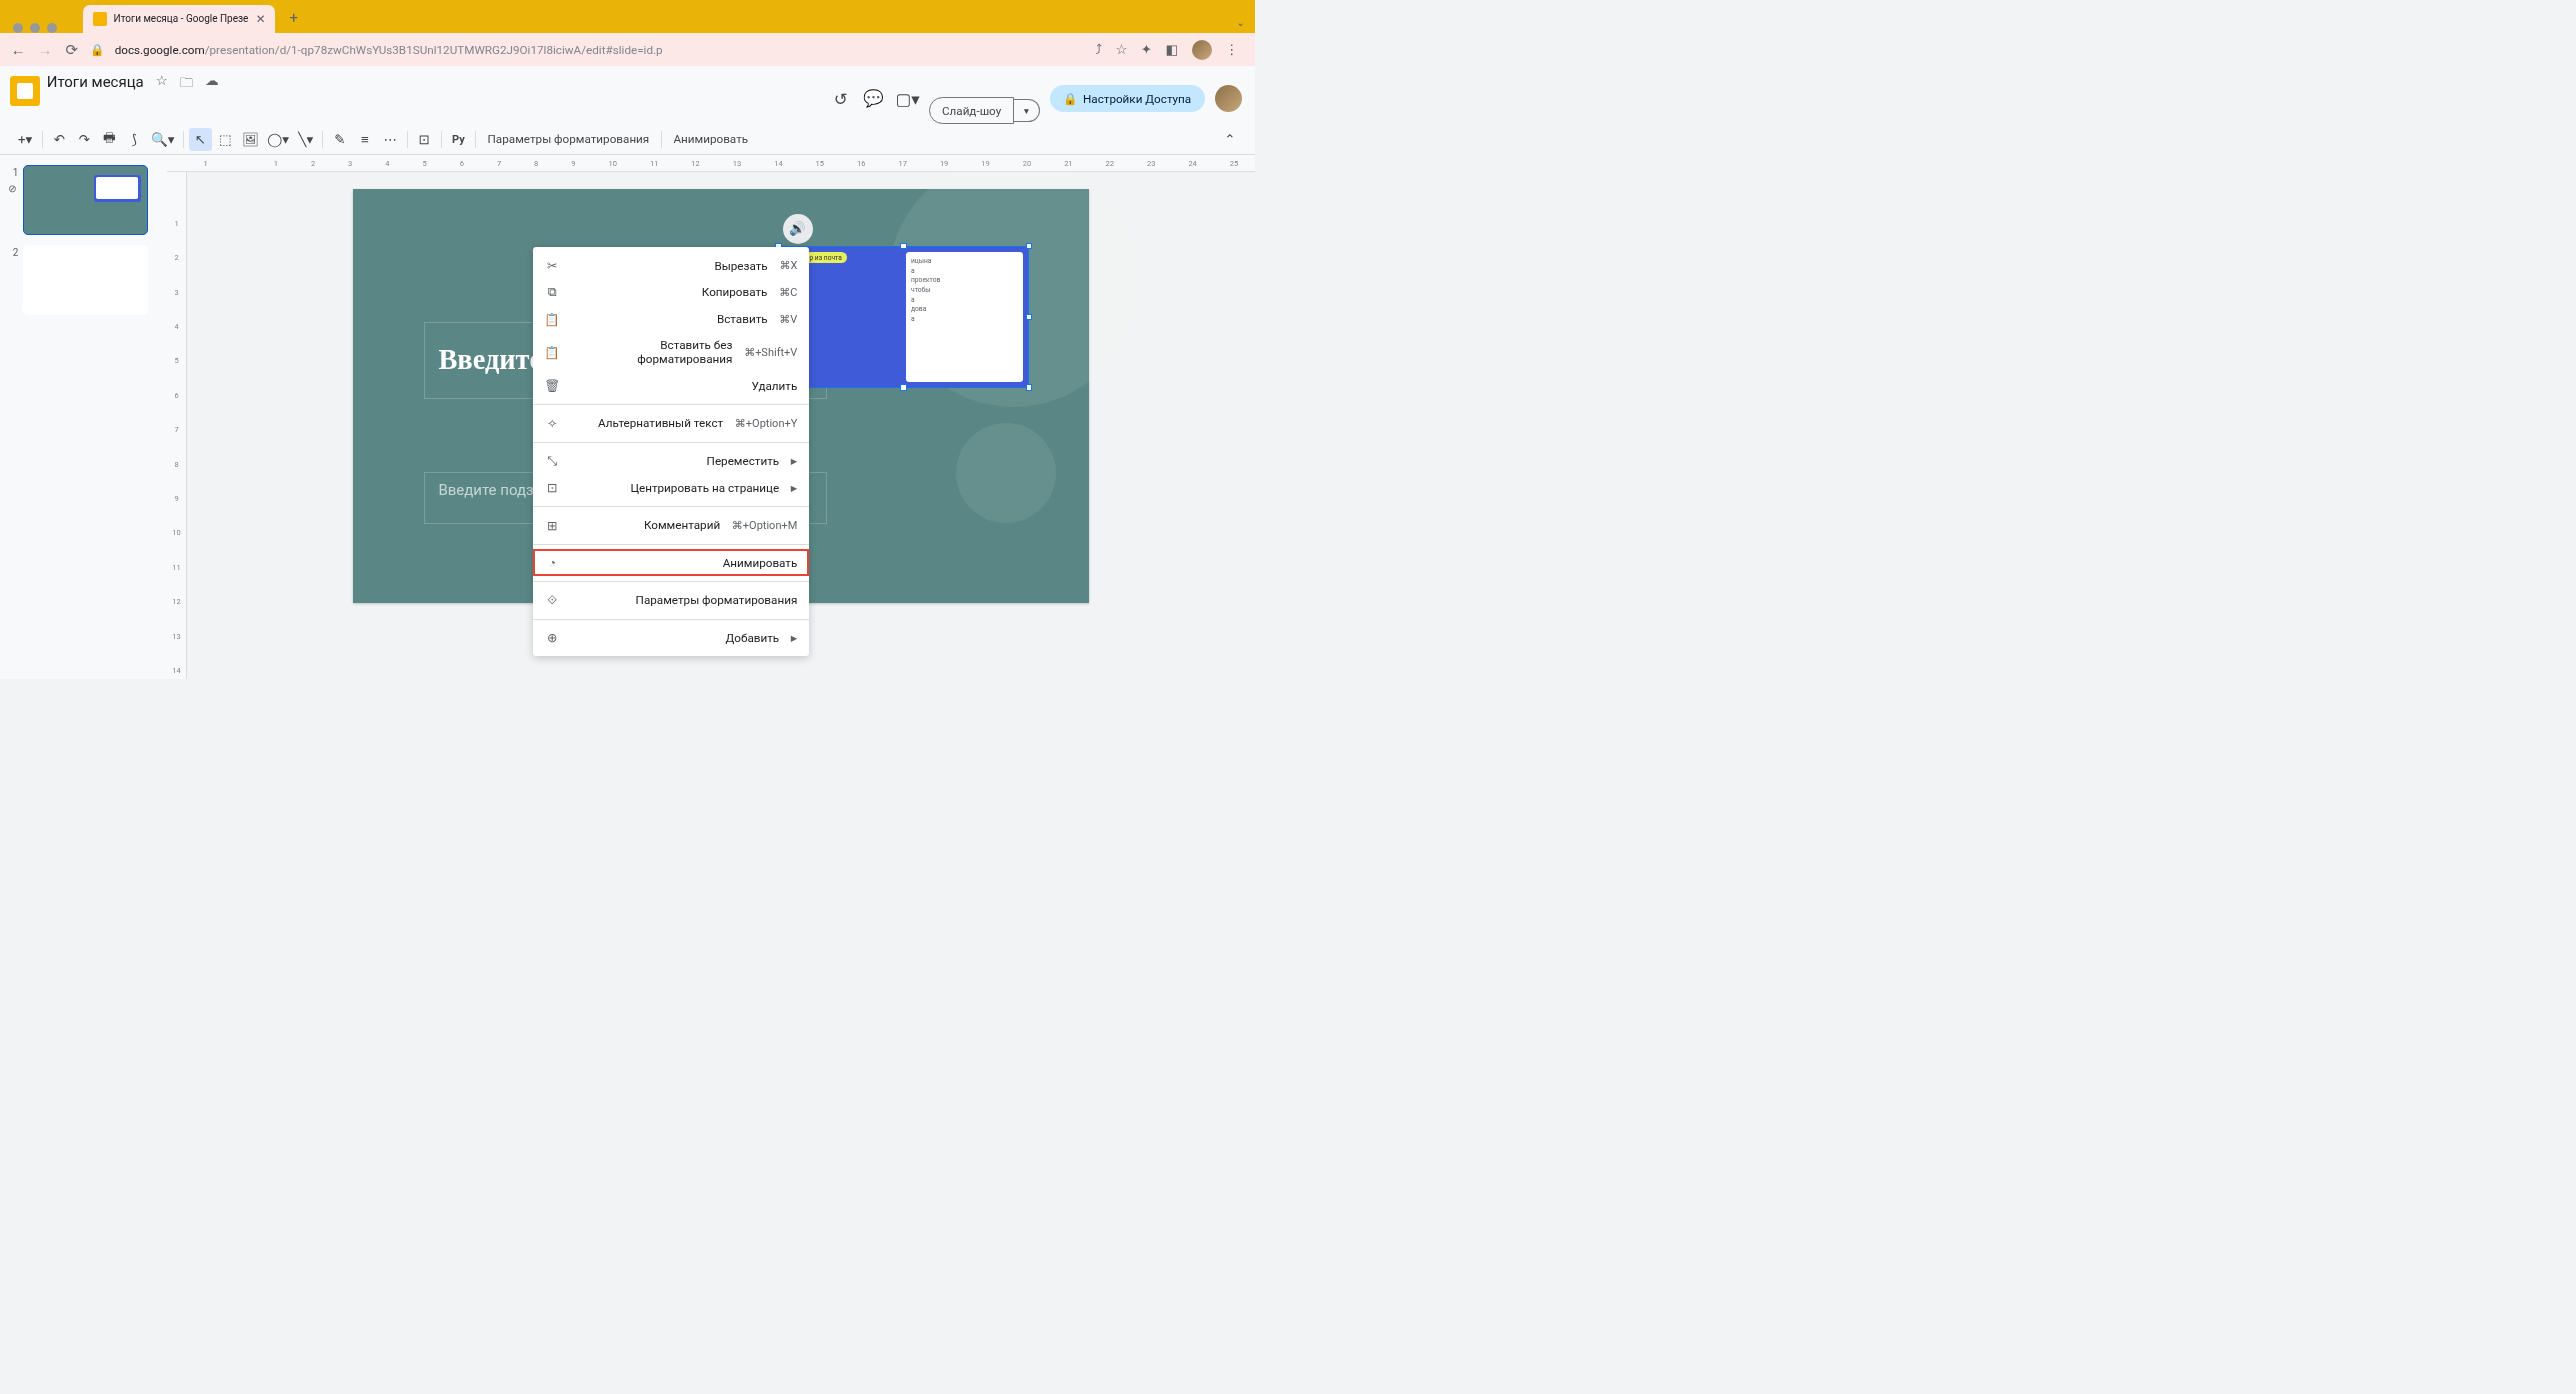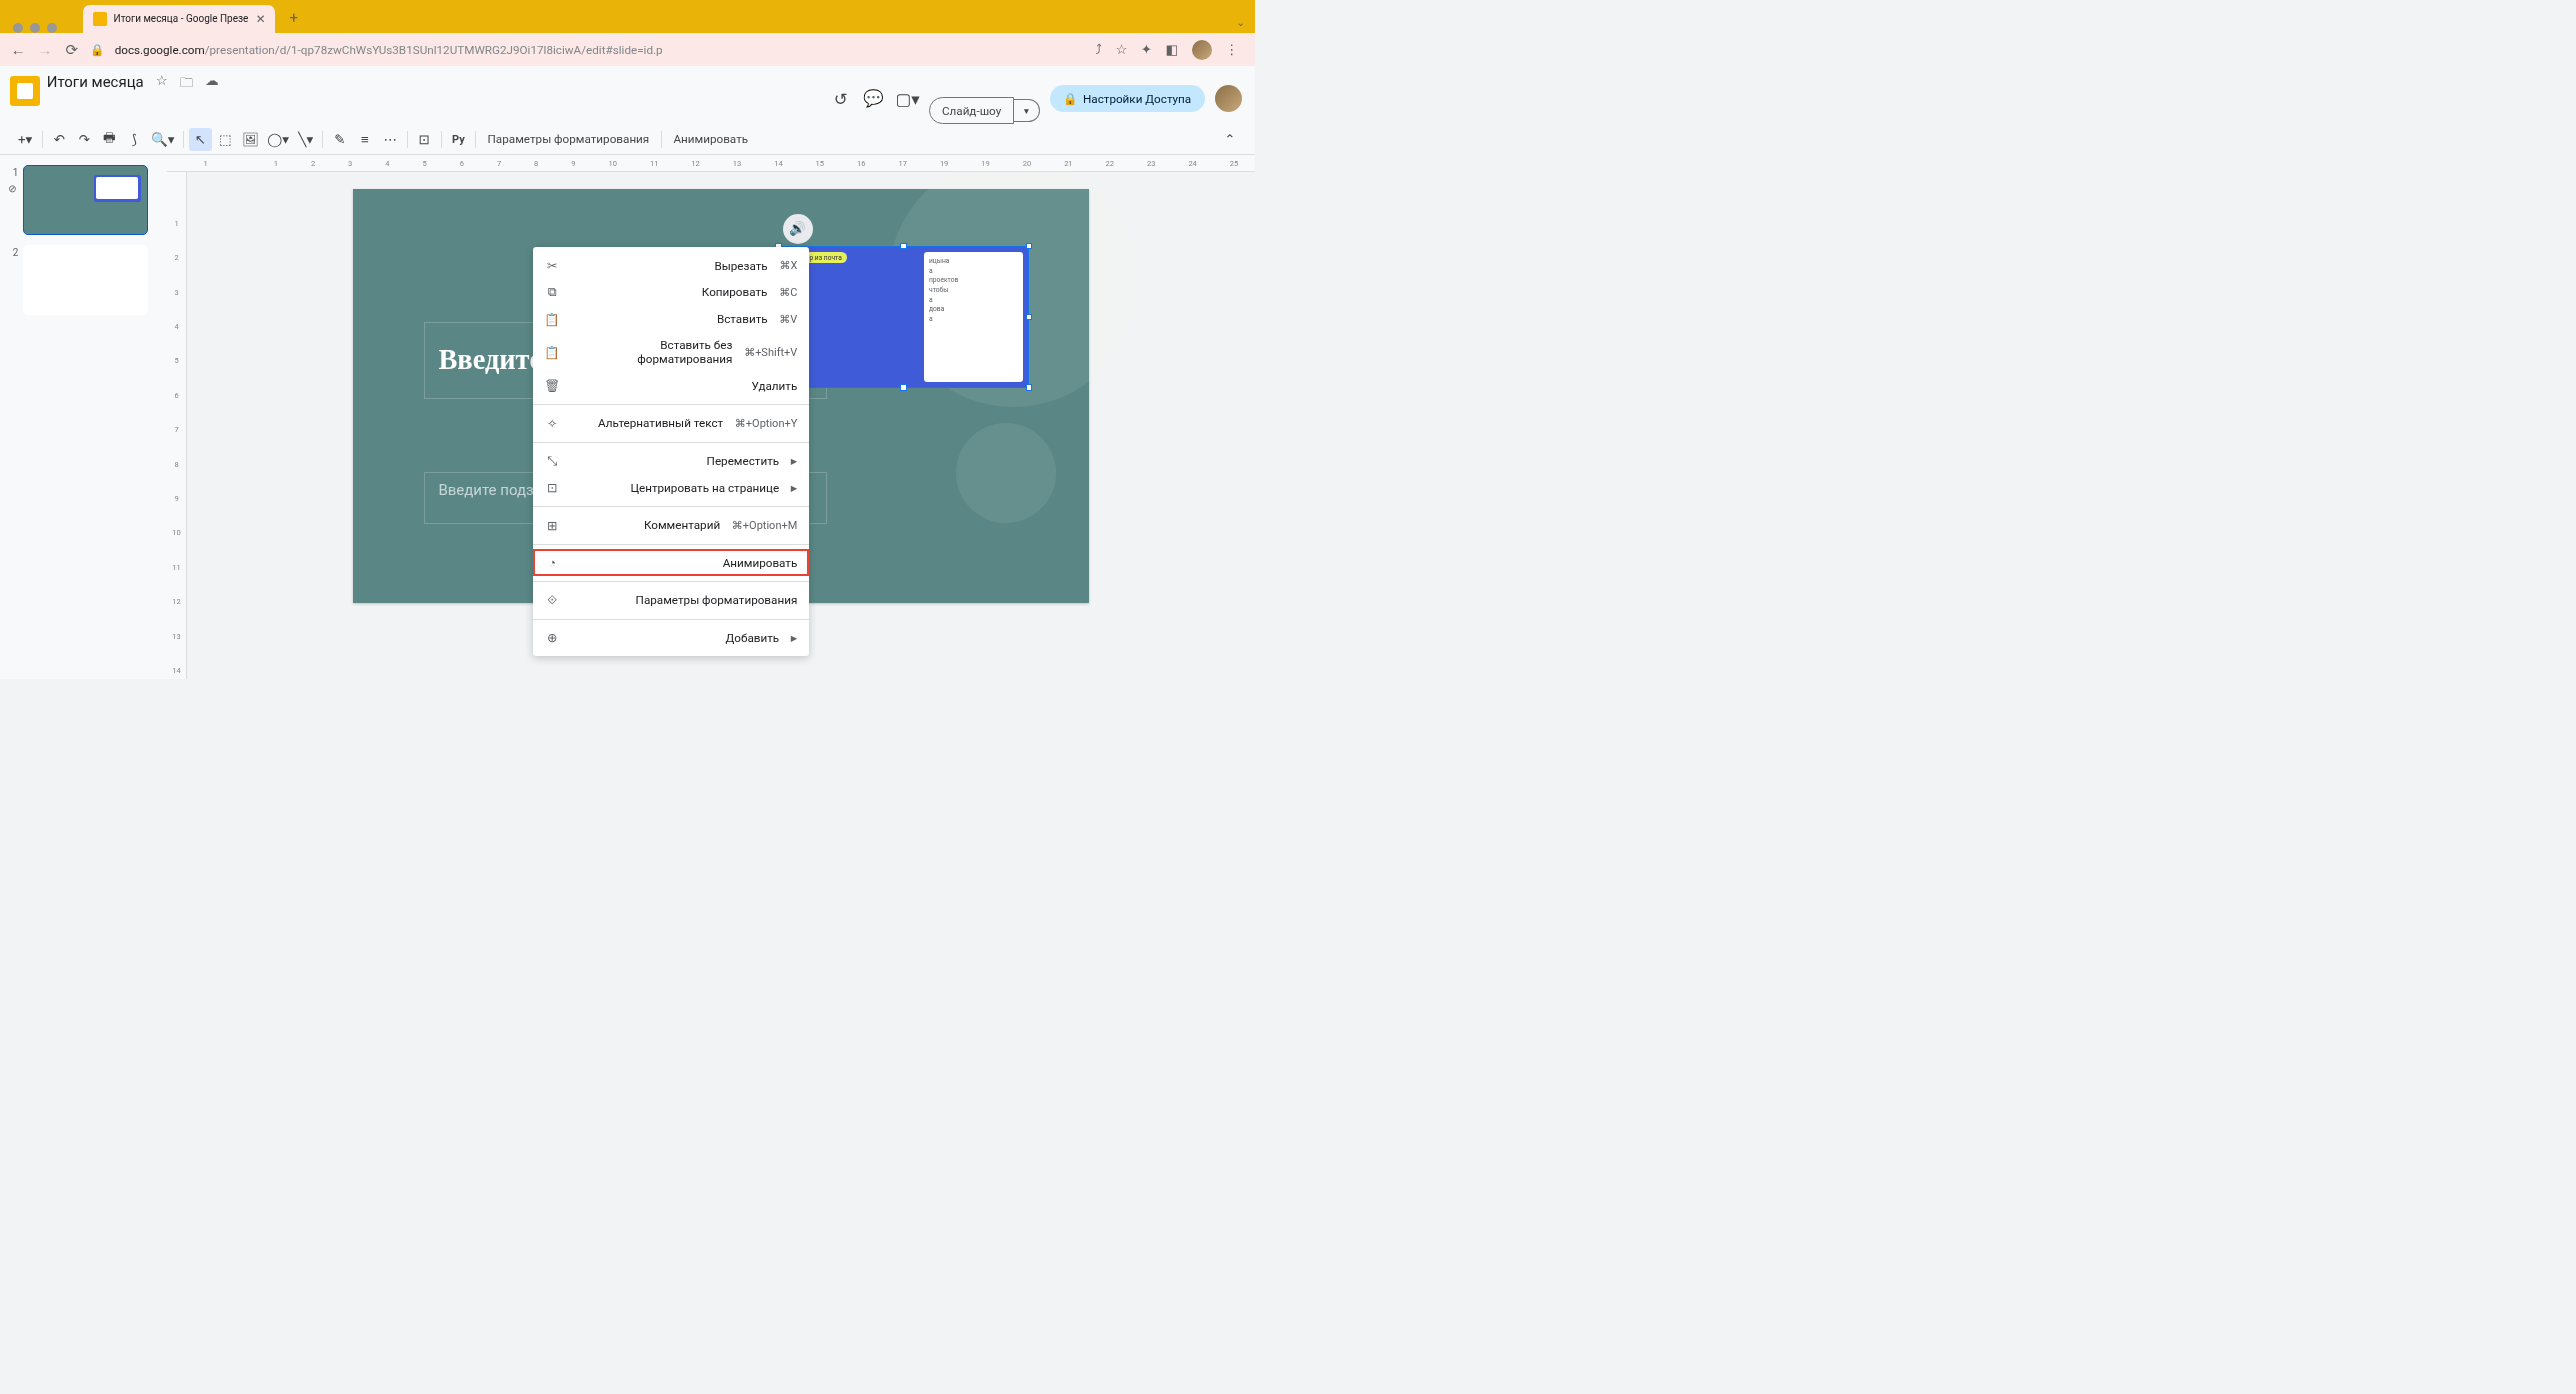--- a/index.html
+++ b/index.html
@@ -78,21 +78,21 @@
 .title-text { font-family: Georgia, serif; font-size: 28.4px; font-weight: bold; color: #fff; }
 .subtitle-box { position: absolute; left: 72px; top: 284px; width: 401px; height: 50px; outline: 0.8px solid #7d9e9c; padding: 8.4px 13.4px; }
 .subtitle-text { font-size: 15px; color: #c5d6d5; }
 .sound-btn { position: absolute; right: 276px; top: 25px; width: 30px; height: 30px; border-radius: 50%; background: #e8eaed; display:flex;align-items:center;justify-content:center;color:#5f6368;}
 .deco-circle { position: absolute; border-radius: 50%; background: rgba(255,255,255,0.08); }
 .selected-obj { position: absolute; right: 60px; top: 57px; width: 251px; height: 142px; background: #405bd8; border-radius: 5px; border: 1.7px solid #1a73e8; }
 .sel-handle { position: absolute; width: 6.7px; height: 6.7px; background: #fff; border: 0.8px solid #1a73e8; }
 .sel-h-tl{top:-4.2px;left:-4.2px}.sel-h-tr{top:-4.2px;right:-4.2px}.sel-h-bl{bottom:-4.2px;left:-4.2px}.sel-h-br{bottom:-4.2px;right:-4.2px}
 .sel-h-t{top:-4.2px;left:50%;margin-left:-3.3px}.sel-h-b{bottom:-4.2px;left:50%;margin-left:-3.3px}
 .sel-h-l{left:-4.2px;top:50%;margin-top:-3.3px}.sel-h-r{right:-4.2px;top:50%;margin-top:-3.3px}
-.obj-card { position: absolute; right: 5px; top: 5px; bottom: 5px; width: 99px; background: #fff; border-radius: 3.3px; padding: 5px; font-size: 6.7px; color: #5f6368;}
+.obj-card { position: absolute; right: 5px; top: 5px; bottom: 5px; width: 117px; background: #fff; border-radius: 3.3px; padding: 5px; font-size: 6.7px; color: #5f6368;}
 .obj-pill { position:absolute; left:8.4px; top:5px; background:#e6f05a; color:#333; font-size:6.7px;padding:1.7px 5px;border-radius:6.7px;}
 
 
 .ctx-menu { position: absolute; left: 346px; top: 75px; width: 276px; background: #fff; border-radius: 3.3px; box-shadow: 0 1.7px 8.4px rgba(0,0,0,0.2); padding: 5px 0; z-index: 100; }
 .ctx-item { display: flex; align-items: center; padding: 5.9px 11.7px; font-size: 11.7px; color: #202124; gap: 11.7px; }
 .ctx-item.highlighted { outline: 2.5px solid #ea4335; outline-offset: -2.5px; }
 .ctx-icon { width: 15px; height: 15px; display:flex;align-items:center;justify-content:center;color:#5f6368;font-size:12.5px;}
 .ctx-label { flex: 1; text-align: right; }
 .ctx-shortcut { font-size: 11px; color: #5f6368; }
 .ctx-arrow { color: #5f6368; font-size: 8.4px; }

